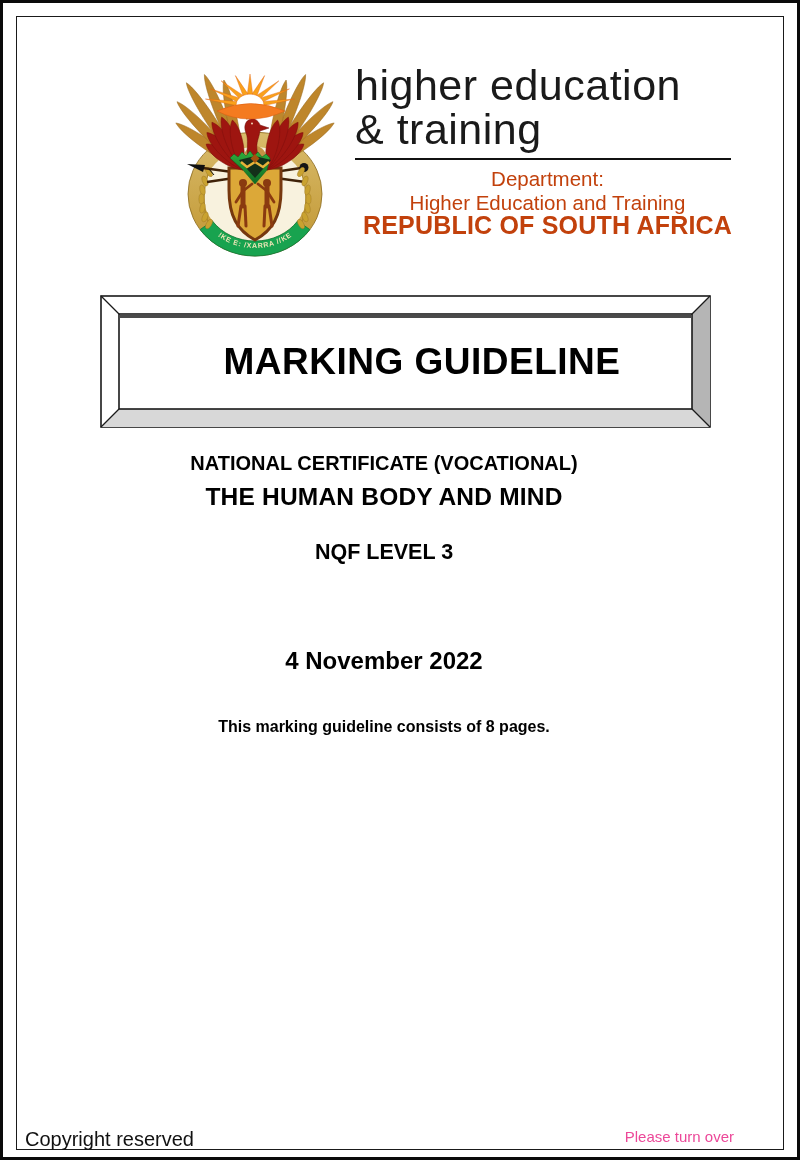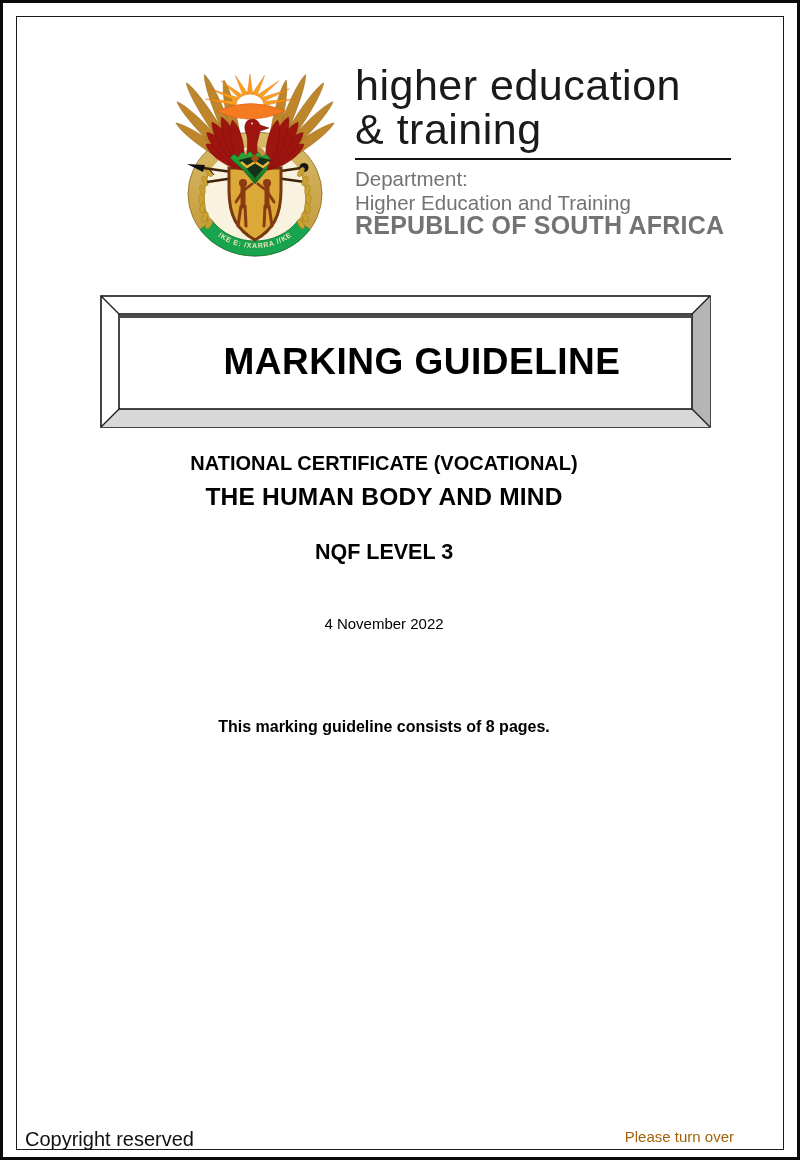--- a/index.html
+++ b/index.html
@@ -10,40 +10,40 @@
   }
   .inner-frame{
     position:absolute;left:13px;top:13px;right:13px;bottom:7px;
     border:1.5px solid #1a1a1a;pointer-events:none;
   }
   
   .emblem{position:absolute;left:170px;top:66px;width:170px;height:192px;}
   .wordmark{position:absolute;left:352px;top:60px;width:385px;color:#1a1a1a;}
   .wordmark .big{font-size:43px;line-height:44px;letter-spacing:0.5px;font-weight:400;white-space:nowrap;}
   .logo-rule{width:376px;height:0;border-top:2.5px solid #111;margin-top:7px;}
-  .dept{margin-top:7px;font-size:20.5px;line-height:23.5px;white-space:nowrap;color:#737373;}
+  .dept{margin-top:7px;font-size:20.5px;line-height:23.5px;white-space:nowrap;color:#c2410c;text-align:center;}
   .dept .country{font-weight:bold;font-size:25px;letter-spacing:0.2px;}
   
   .mg-box{position:absolute;left:97px;top:292px;width:611px;height:133px;}
   .mg-box svg{position:absolute;inset:0;}
   .mg-label{
     position:absolute;inset:19px;display:flex;align-items:center;justify-content:center;
     font-size:37px;font-weight:bold;letter-spacing:0.5px;white-space:nowrap;padding-left:33px;
   }
   
   .headings{position:absolute;left:25px;width:712px;text-align:center;}
   .h-cert{top:449px;font-size:20px;font-weight:bold;}
   .h-subject{top:480px;font-size:24.5px;font-weight:bold;letter-spacing:0.2px;}
   .h-level{top:537px;font-size:21.5px;font-weight:bold;}
-  .h-date{top:612px;font-size:15px;font-weight:normal;}
+  .h-date{top:644px;font-size:24px;font-weight:bold;}
   .h-note{top:715px;font-size:16px;font-weight:bold;}
   .abs{position:absolute;}
   
   .footer-left{position:absolute;left:22px;top:1125px;font-size:20px;color:#111;}
-  .footer-right{position:absolute;right:63px;top:1125px;font-size:15px;color:#a16207;}
+  .footer-right{position:absolute;right:63px;top:1125px;font-size:15px;color:#ec4899;}
 </style>
 </head>
 <body>
 
 <div class="page">
   <div class="inner-frame"></div>
 
   <svg class="emblem" viewBox="0 0 170 190" aria-hidden="true">
     <defs>
       <linearGradient id="gRing" x1="0" y1="0" x2="0" y2="1">

